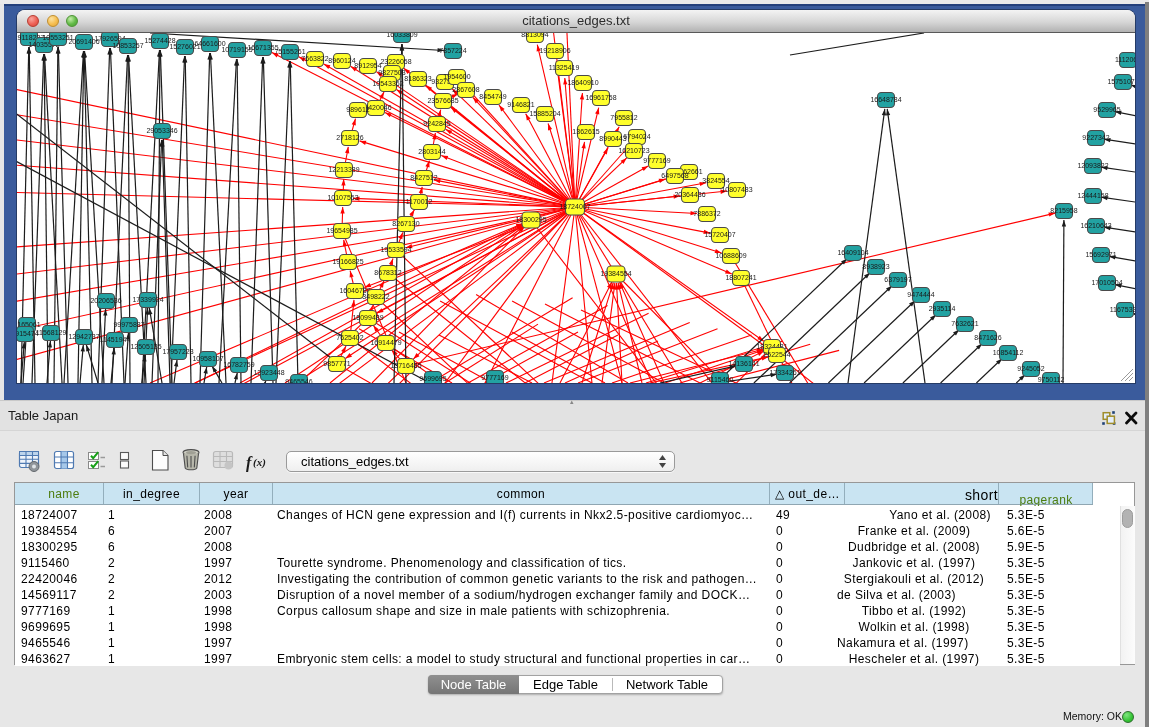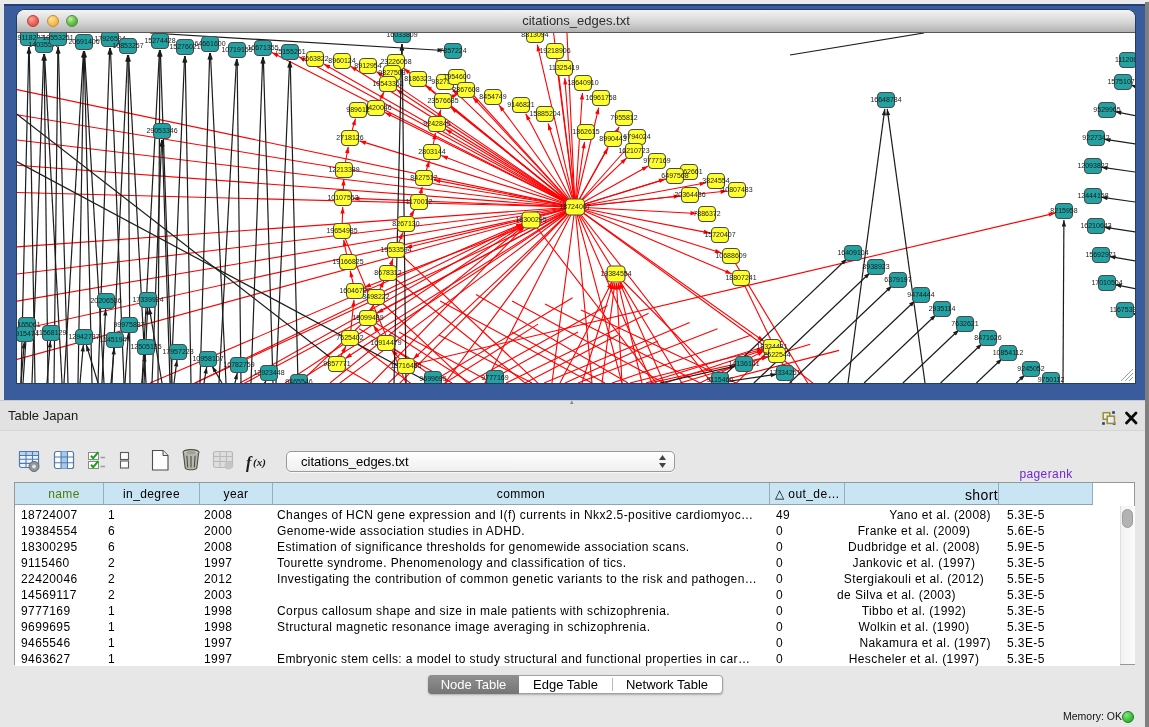--- a/index.html
+++ b/index.html
@@ -737,21 +737,21 @@
 
   <div style="left:14px;top:482px;width:1121px;height:183px;background:#fff;border:1px solid #979797;box-sizing:border-box"></div>
   <div style="left:15px;top:483px;width:1078px;height:22px;background:#c9e4f2;border-bottom:1px solid #8fa6b2;box-sizing:border-box"></div>
 
   <div style="left:20px;top:487px;width:88px;text-align:center;font-size:12px;color:#4d7c0f;letter-spacing:0.4px">name</div>
   <div style="left:104px;top:487px;width:95px;text-align:center;font-size:12px;color:#000;letter-spacing:0.4px">in_degree</div>
   <div style="left:200px;top:487px;width:72px;text-align:center;font-size:12px;color:#000;letter-spacing:0.4px">year</div>
   <div style="left:273px;top:487px;width:496px;text-align:center;font-size:12px;color:#000;letter-spacing:0.4px">common</div>
   <div style="left:775px;top:487px;width:70px;font-size:12px;color:#000;letter-spacing:0.4px">△ out_de…</div>
   <div style="left:845px;top:487px;width:153px;text-align:right;font-size:14px;color:#000;letter-spacing:0.4px">short</div>
-  <div style="left:999px;top:467px;width:94px;text-align:center;font-size:12px;color:#6d28d9;letter-spacing:0.4px">pagerank</div>
+  <div style="left:999px;top:493px;width:94px;text-align:center;font-size:12px;color:#4d7c0f;letter-spacing:0.4px">pagerank</div>
 
   <div style="left:103px;top:483px;width:1px;height:21px;background:#93aebc"></div>
   <div style="left:199px;top:483px;width:1px;height:21px;background:#93aebc"></div>
   <div style="left:272px;top:483px;width:1px;height:21px;background:#93aebc"></div>
   <div style="left:769px;top:483px;width:1px;height:21px;background:#93aebc"></div>
   <div style="left:844px;top:483px;width:1px;height:21px;background:#93aebc"></div>
   <div style="left:998px;top:483px;width:1px;height:21px;background:#93aebc"></div>
   <div style="left:1092px;top:483px;width:1px;height:21px;background:#93aebc"></div>
 
   <div class="tr" style="top:506px">
@@ -759,31 +759,29 @@
 <div class="c" style="left:93px;width:88px">1</div>
 <div class="c" style="left:189px;width:66px">2008</div>
 <div class="c" style="left:262px;width:490px">Changes of HCN gene expression and I(f) currents in Nkx2.5-positive cardiomyoc…</div>
 <div class="c" style="left:761px;width:66px">49</div>
 <div class="c" style="left:822px;width:154px;text-align:right">Yano et al. (2008)</div>
 <div class="c" style="left:992px;width:84px">5.3E-5</div>
 </div>
 <div class="tr" style="top:522px">
 <div class="c" style="left:6px;width:84px">19384554</div>
 <div class="c" style="left:93px;width:88px">6</div>
-<div class="c" style="left:189px;width:66px">2000</div>
-<div class="c" style="left:262px;width:490px">Genome-wide association studies in ADHD.</div>
+<div class="c" style="left:189px;width:66px">2007</div>
 <div class="c" style="left:761px;width:66px">0</div>
 <div class="c" style="left:822px;width:154px;text-align:center">Franke et al. (2009)</div>
 <div class="c" style="left:992px;width:84px">5.6E-5</div>
 </div>
 <div class="tr" style="top:538px">
 <div class="c" style="left:6px;width:84px">18300295</div>
 <div class="c" style="left:93px;width:88px">6</div>
 <div class="c" style="left:189px;width:66px">2008</div>
-<div class="c" style="left:262px;width:490px">Estimation of significance thresholds for genomewide association scans.</div>
 <div class="c" style="left:761px;width:66px">0</div>
 <div class="c" style="left:822px;width:154px;text-align:center">Dudbridge et al. (2008)</div>
 <div class="c" style="left:992px;width:84px">5.9E-5</div>
 </div>
 <div class="tr" style="top:554px">
 <div class="c" style="left:6px;width:84px">9115460</div>
 <div class="c" style="left:93px;width:88px">2</div>
 <div class="c" style="left:189px;width:66px">1997</div>
 <div class="c" style="left:262px;width:490px">Tourette syndrome. Phenomenology and classification of tics.</div>
 <div class="c" style="left:761px;width:66px">0</div>
@@ -796,48 +794,48 @@
 <div class="c" style="left:189px;width:66px">2012</div>
 <div class="c" style="left:262px;width:490px">Investigating the contribution of common genetic variants to the risk and pathogen…</div>
 <div class="c" style="left:761px;width:66px">0</div>
 <div class="c" style="left:822px;width:154px;text-align:center">Stergiakouli et al. (2012)</div>
 <div class="c" style="left:992px;width:84px">5.5E-5</div>
 </div>
 <div class="tr" style="top:586px">
 <div class="c" style="left:6px;width:84px">14569117</div>
 <div class="c" style="left:93px;width:88px">2</div>
 <div class="c" style="left:189px;width:66px">2003</div>
+<div class="c" style="left:262px;width:490px">Disruption of a novel member of a sodium/hydrogen exchanger family and DOCK…</div>
 <div class="c" style="left:761px;width:66px">0</div>
 <div class="c" style="left:822px;width:154px;">de Silva et al. (2003)</div>
 <div class="c" style="left:992px;width:84px">5.3E-5</div>
 </div>
 <div class="tr" style="top:602px">
 <div class="c" style="left:6px;width:84px">9777169</div>
 <div class="c" style="left:93px;width:88px">1</div>
 <div class="c" style="left:189px;width:66px">1998</div>
 <div class="c" style="left:262px;width:490px">Corpus callosum shape and size in male patients with schizophrenia.</div>
 <div class="c" style="left:761px;width:66px">0</div>
 <div class="c" style="left:822px;width:154px;text-align:center">Tibbo et al. (1992)</div>
 <div class="c" style="left:992px;width:84px">5.3E-5</div>
 </div>
 <div class="tr" style="top:618px">
 <div class="c" style="left:6px;width:84px">9699695</div>
 <div class="c" style="left:93px;width:88px">1</div>
 <div class="c" style="left:189px;width:66px">1998</div>
-<div class="c" style="left:262px;width:490px">Structural magnetic resonance image averaging in schizophrenia.</div>
 <div class="c" style="left:761px;width:66px">0</div>
-<div class="c" style="left:822px;width:154px;text-align:center">Wolkin et al. (1990)</div>
+<div class="c" style="left:822px;width:154px;text-align:center">Wolkin et al. (1998)</div>
 <div class="c" style="left:992px;width:84px">5.3E-5</div>
 </div>
 <div class="tr" style="top:634px">
 <div class="c" style="left:6px;width:84px">9465546</div>
 <div class="c" style="left:93px;width:88px">1</div>
 <div class="c" style="left:189px;width:66px">1997</div>
 <div class="c" style="left:761px;width:66px">0</div>
-<div class="c" style="left:822px;width:154px;text-align:right">Nakamura et al. (1997)</div>
+<div class="c" style="left:822px;width:154px;text-align:left">Nakamura et al. (1997)</div>
 <div class="c" style="left:992px;width:84px">5.3E-5</div>
 </div>
 <div class="tr" style="top:650px">
 <div class="c" style="left:6px;width:84px">9463627</div>
 <div class="c" style="left:93px;width:88px">1</div>
 <div class="c" style="left:189px;width:66px">1997</div>
 <div class="c" style="left:262px;width:490px">Embryonic stem cells: a model to study structural and functional properties in car…</div>
 <div class="c" style="left:761px;width:66px">0</div>
 <div class="c" style="left:822px;width:154px;text-align:center">Hescheler et al. (1997)</div>
 <div class="c" style="left:992px;width:84px">5.3E-5</div>

